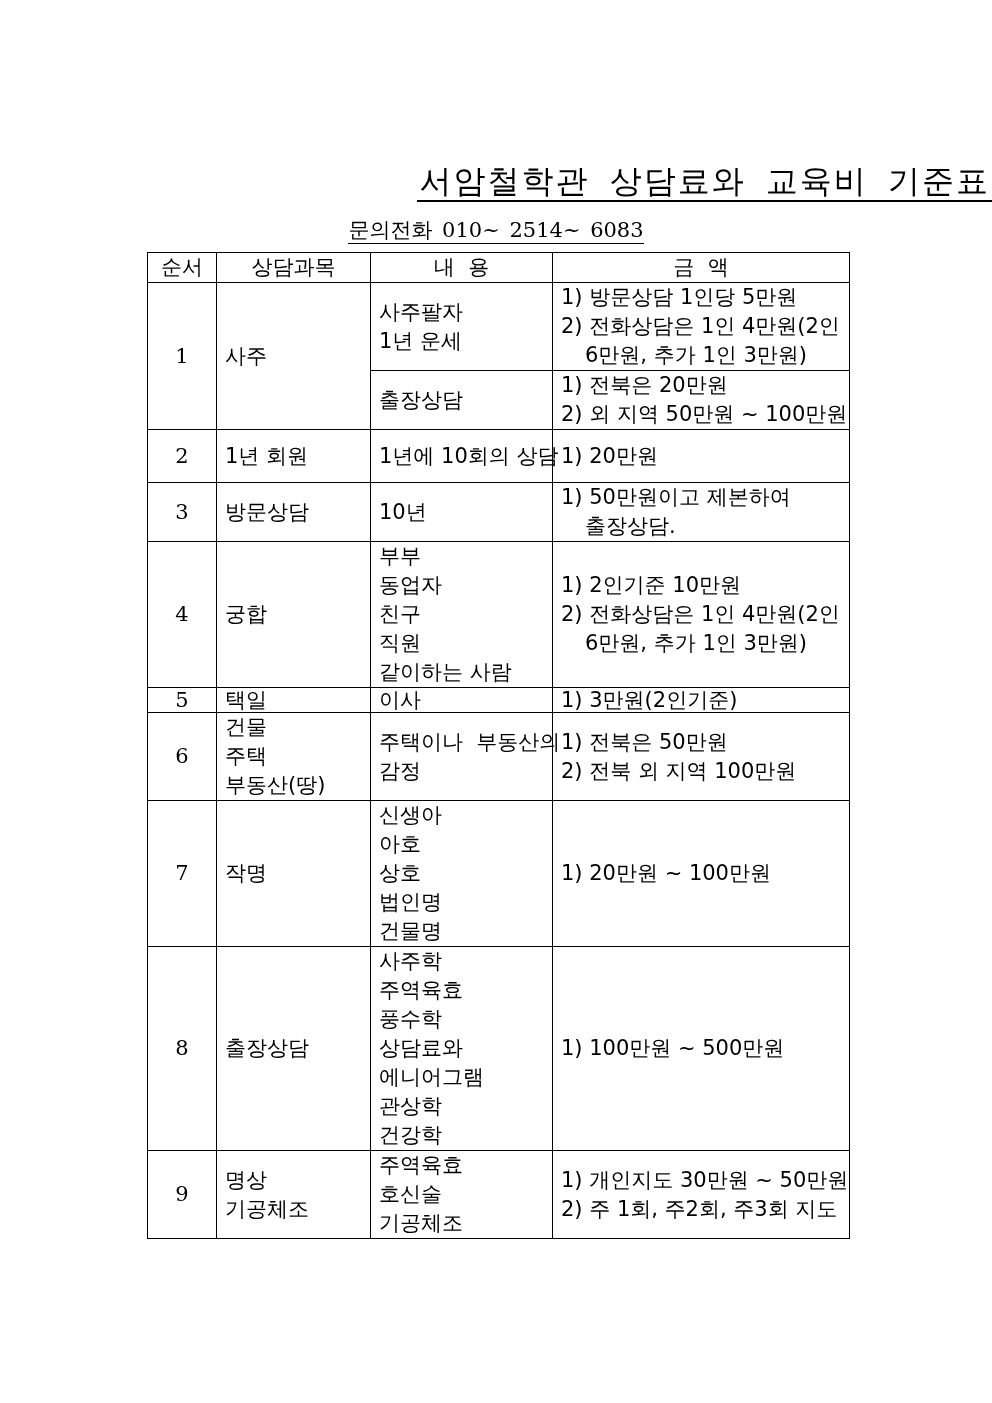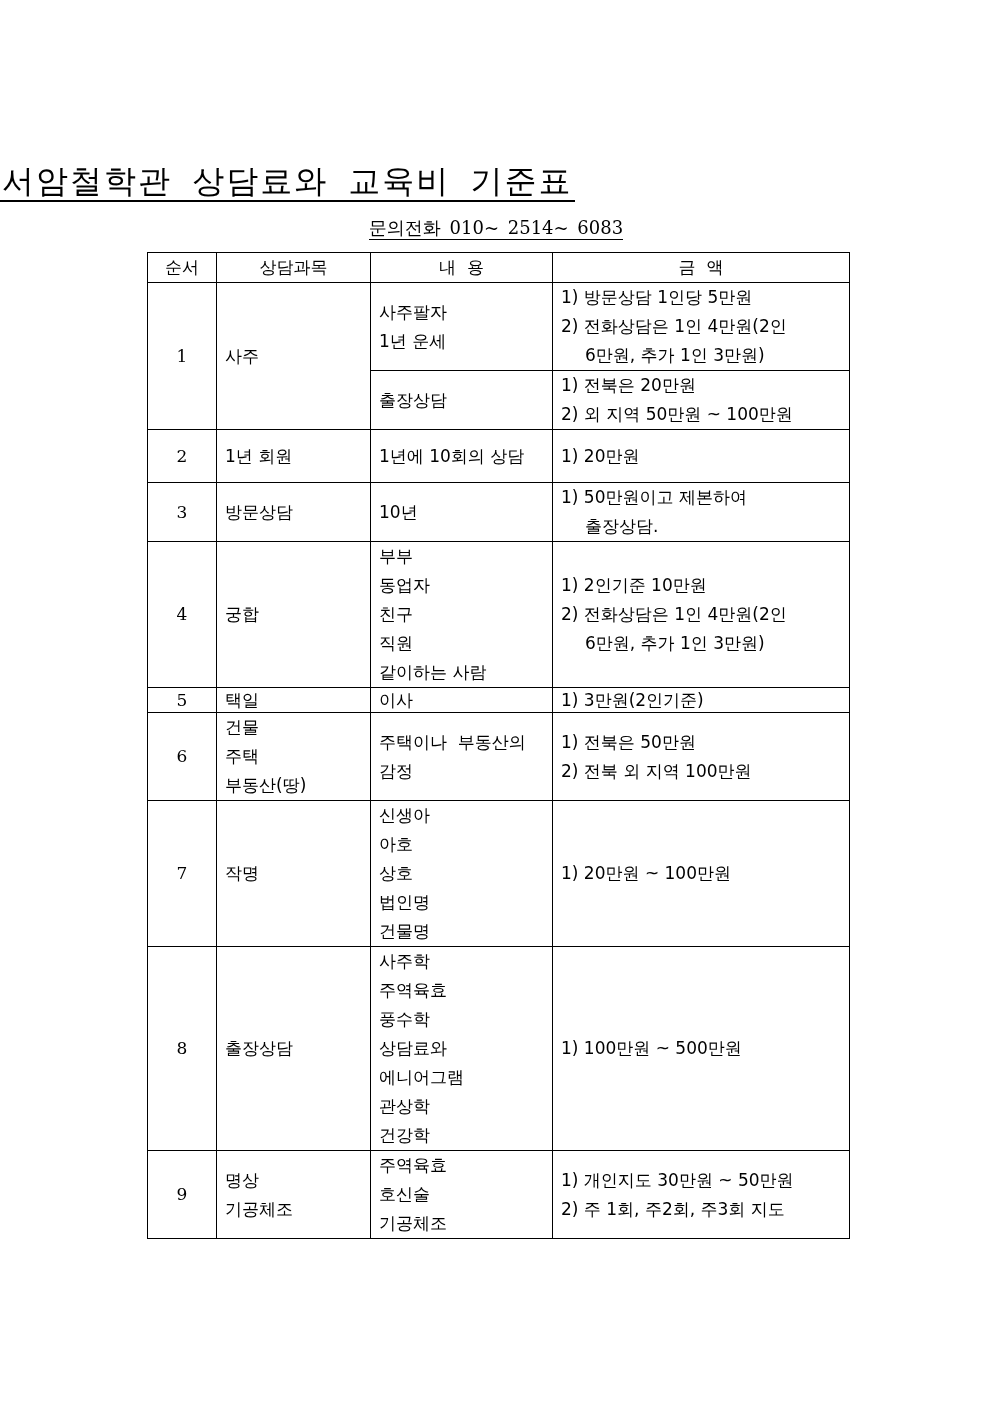--- a/index.html
+++ b/index.html
@@ -1,31 +1,31 @@
 <!DOCTYPE html>
 <html><head>
   <meta charset="utf-8">
   <style>
     html, body { margin: 0; padding: 0; background: #ffffff; }
     body { width: 992px; height: 1403px; position: relative; font-family: "DejaVu Serif", "Liberation Serif", serif; color: #000; }
     .title {
-      position: absolute; left: 0; width: 992px; top: 160px; text-align: left;
+      position: absolute; left: 0; width: 992px; top: 160px; text-align: right;
       font-family: "DejaVu Sans", "Liberation Sans", sans-serif;
       font-size: 32px; letter-spacing: 2px; font-weight: 400;
     }
     .title span { border-bottom: 2px solid #000; padding: 0 2px; word-spacing: 8px; }
     .subtitle {
       position: absolute; left: 0; width: 992px; top: 216px; text-align: center;
-      font-size: 18px; font-family: "DejaVu Serif", "Liberation Serif", serif;
+      font-size: 21px; font-family: "DejaVu Serif", "Liberation Serif", serif;
     }
     .subtitle span { border-bottom: 1px solid #000; padding-bottom: 1px; word-spacing: 3px; }
     table.fee {
       position: absolute; left: 147px; top: 252px; width: 702px;
       border-collapse: collapse; table-layout: fixed;
-      font-size: 17px; font-family: "DejaVu Sans", "Liberation Sans", sans-serif;
+      font-size: 21px; font-family: "DejaVu Sans", "Liberation Sans", sans-serif;
     }
     table.fee td, table.fee th {
       border: 1px solid #000; padding: 0 8px; vertical-align: middle;
       font-weight: 400; line-height: 29px;
     }
     table.fee th { text-align: center; height: 29px; }
     td.num { text-align: center; font-family: "DejaVu Serif", "Liberation Serif", serif; }
     .line { display: block; white-space: nowrap; }
     .indent { padding-left: 24px; }
     col.c1 { width: 69px; } col.c2 { width: 154px; } col.c3 { width: 182px; } col.c4 { width: 297px; }

